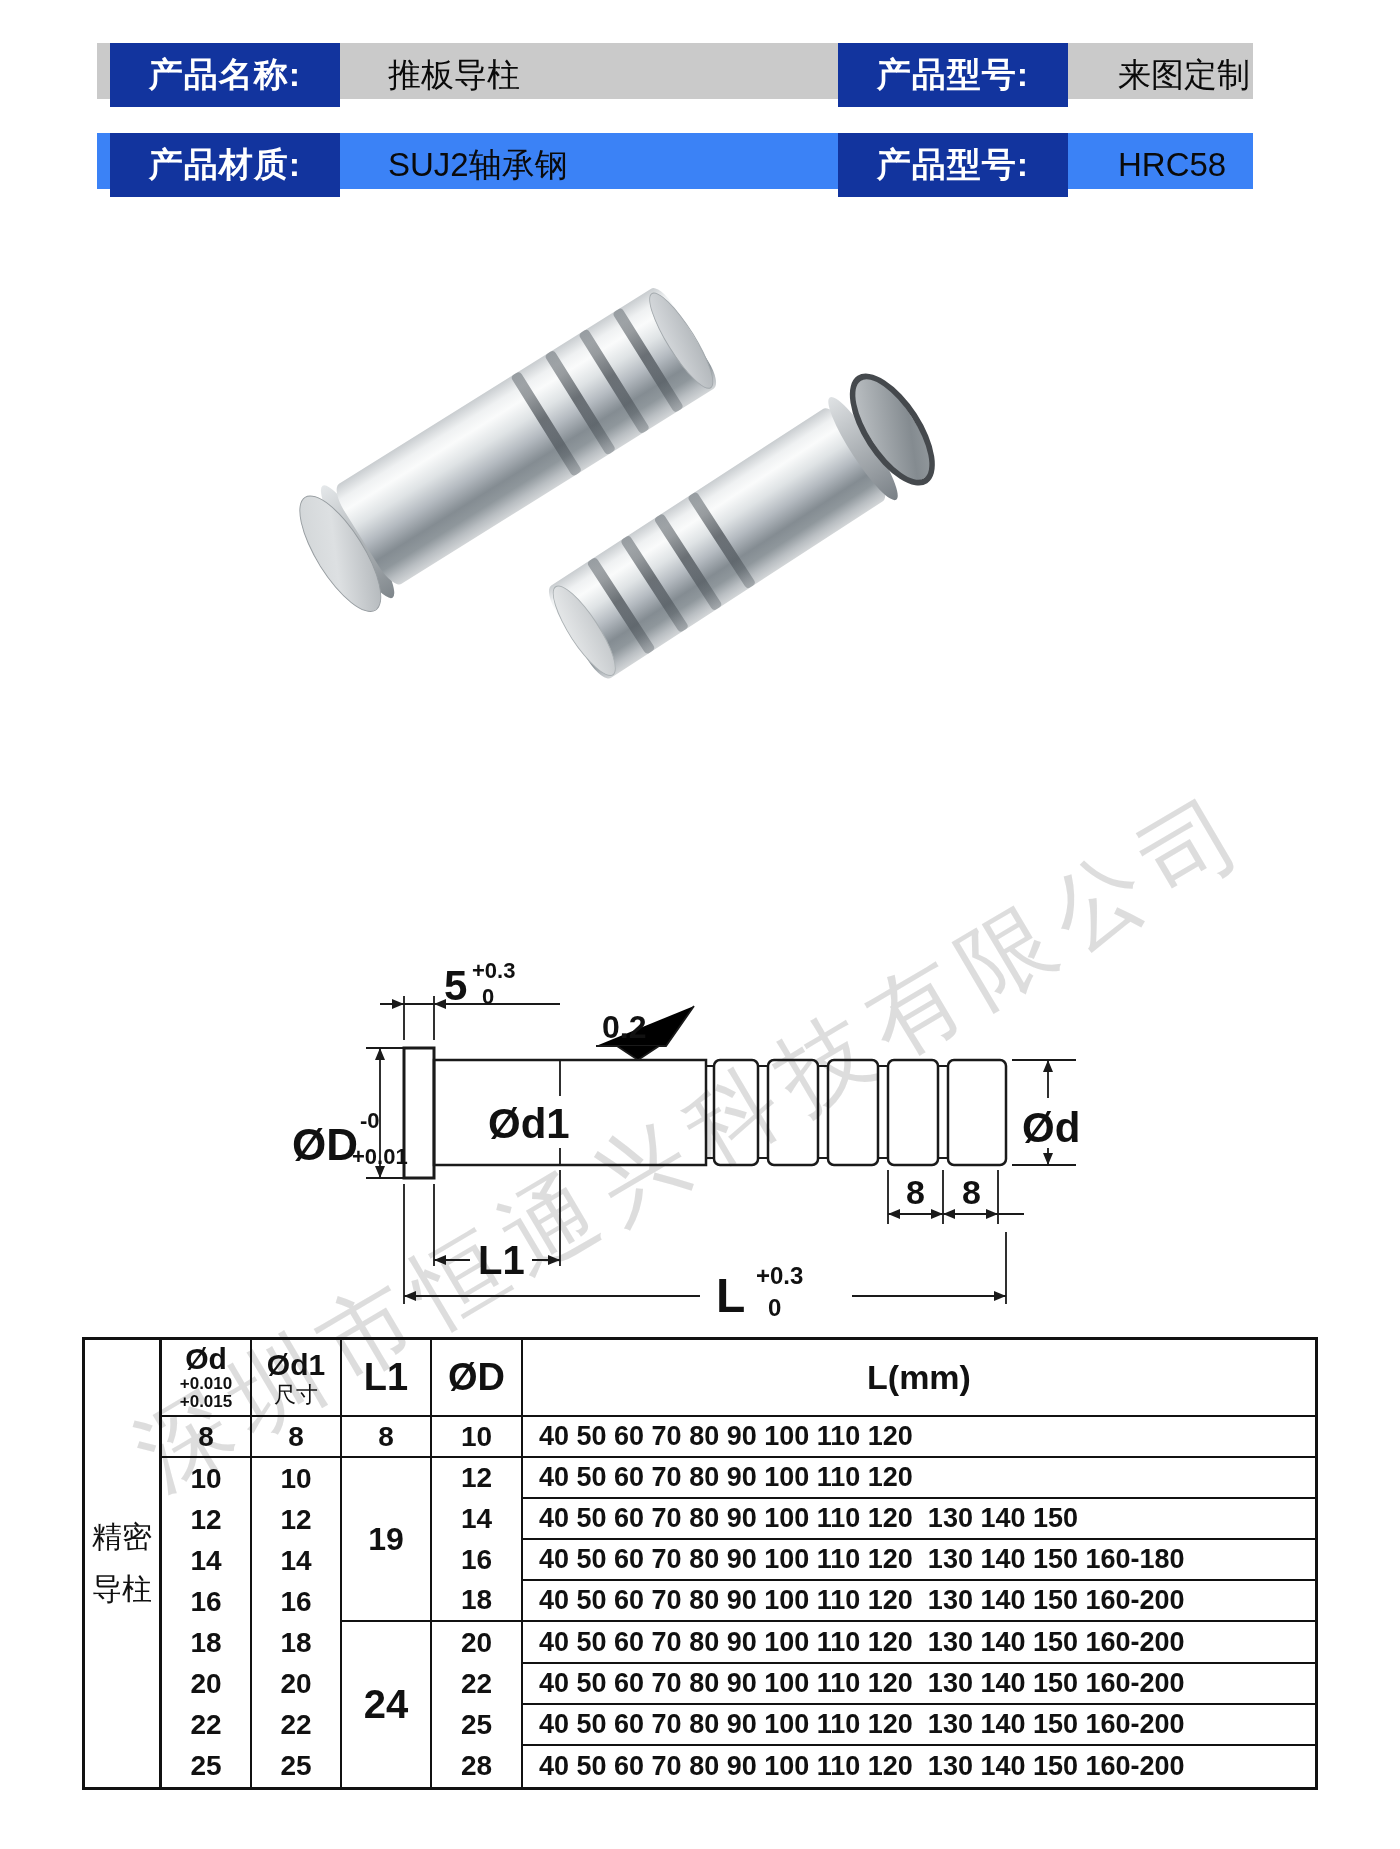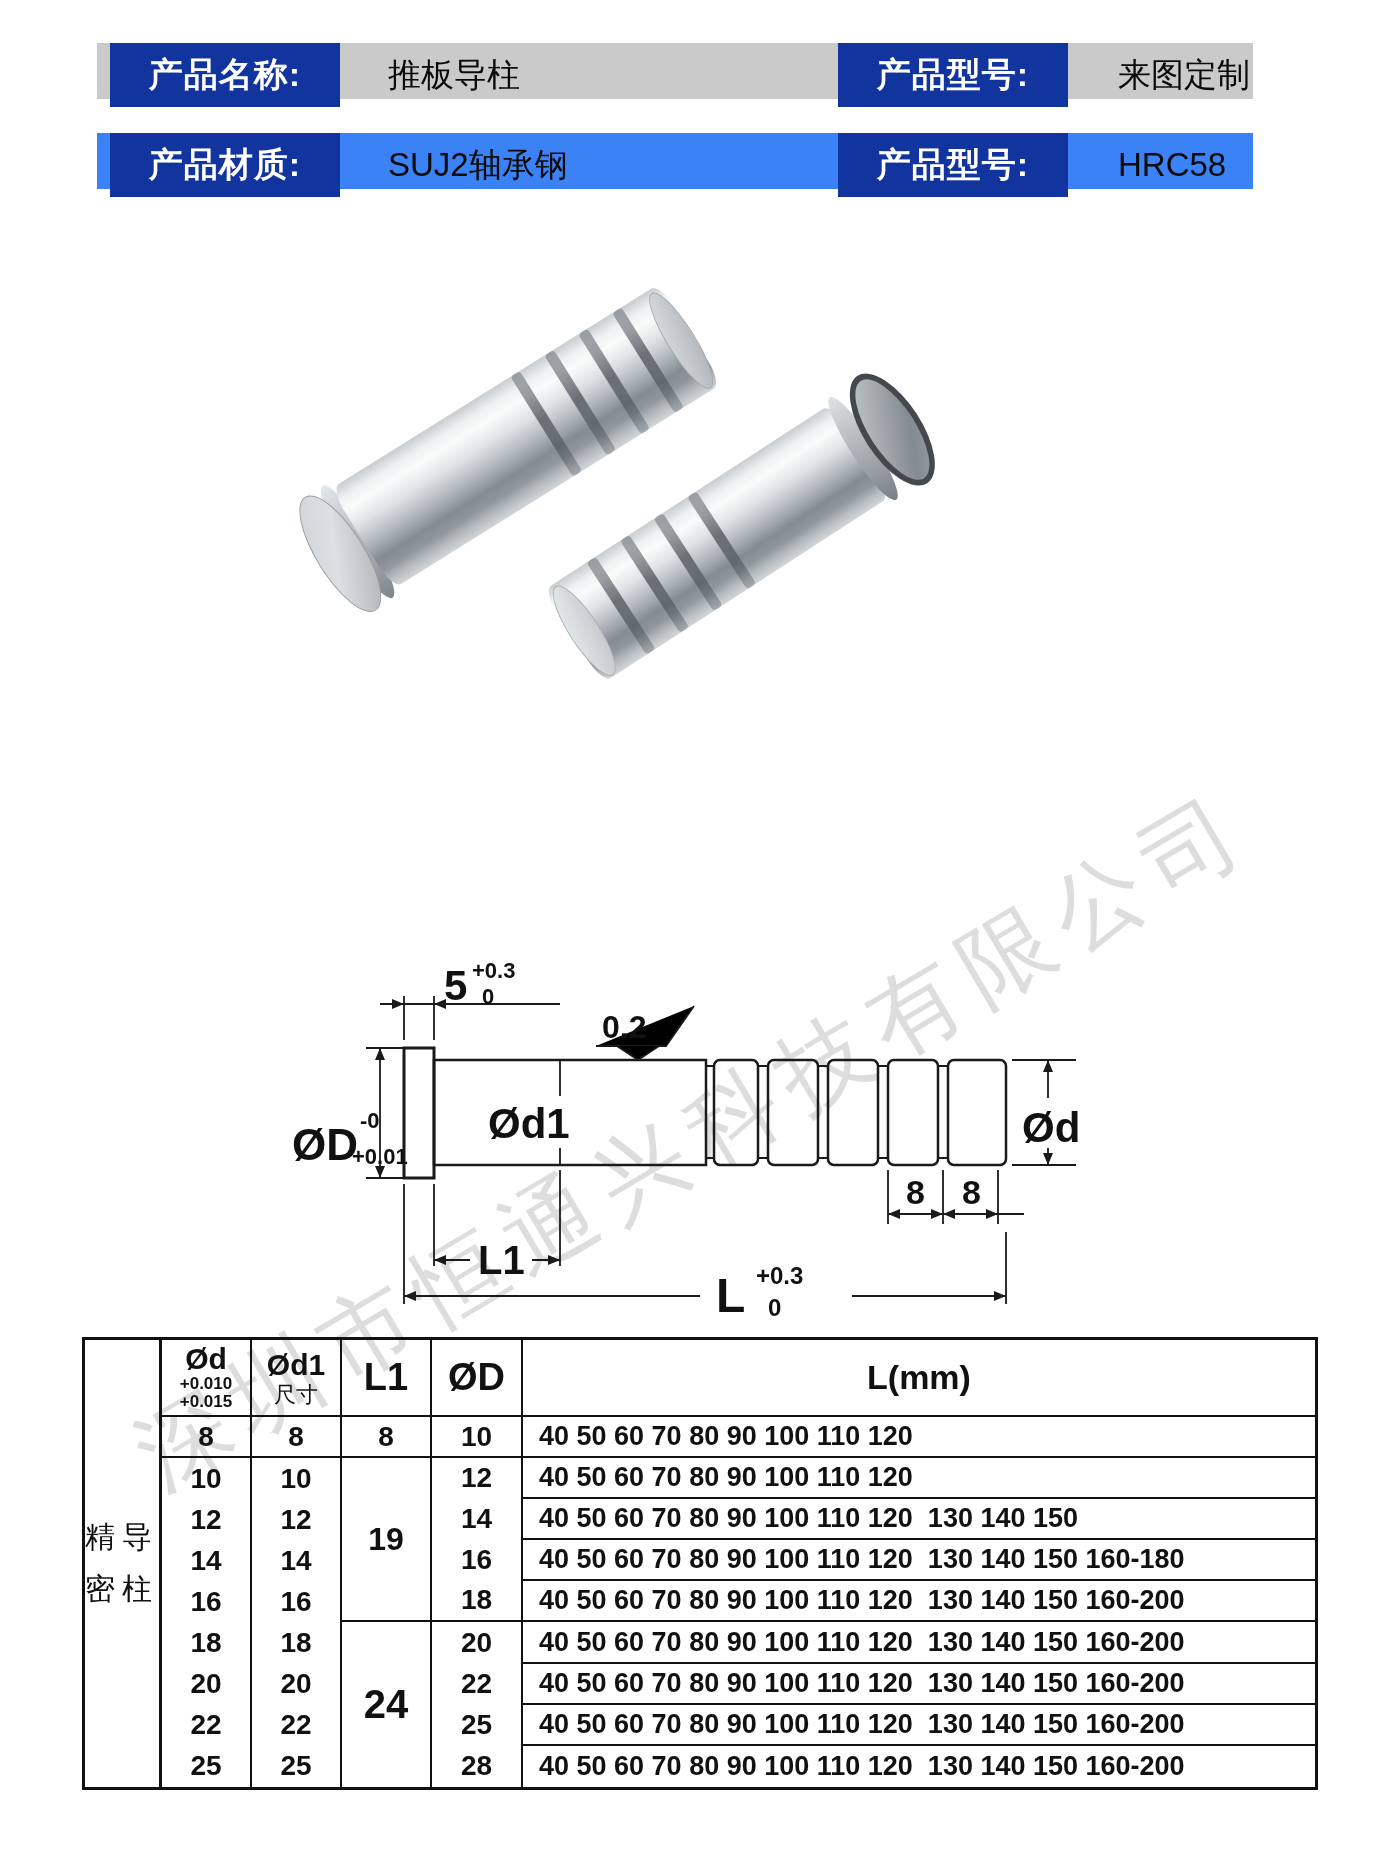--- a/index.html
+++ b/index.html
@@ -48,21 +48,21 @@
   .drawsvg text{font-family:"Liberation Sans","DejaVu Sans",sans-serif;font-weight:bold;fill:#111;}
   
   .tg{position:absolute;left:82px;top:1337px;width:1236px;height:453px;box-sizing:border-box;
       border:3px solid #111;display:grid;z-index:2;background:transparent;
       grid-template-columns:77px 90px 90px 90px 91px 1fr;
       grid-template-rows:77px repeat(9,41.1px);}
   .c{display:flex;align-items:center;justify-content:center;border-right:2px solid #111;
      font-weight:bold;font-size:28px;box-sizing:border-box;}
   .bb{border-bottom:2px solid #111;}
   .g0{grid-area:1/1/11/2;border-right:3px solid #111;font-weight:normal;font-size:30px;
-      flex-direction:row;line-height:1.75;}
+      flex-direction:column;line-height:1.75;}
   .hcell{flex-direction:column;line-height:1.05;}
   .tol{font-size:17px;line-height:1.1;}
   .sub{font-size:22px;font-weight:normal;margin-top:2px;}
   .big{font-size:38px;}
   .stack8{display:grid;grid-template-rows:repeat(8,1fr);border-right:2px solid #111;box-sizing:border-box;}
   .stack4{display:grid;grid-template-rows:repeat(4,1fr);border-right:2px solid #111;box-sizing:border-box;}
   .sc{display:flex;align-items:center;justify-content:center;font-weight:bold;font-size:28px;}
   .lc{display:flex;align-items:center;justify-content:flex-start;padding-left:16px;
       font-weight:bold;font-size:27px;white-space:pre;box-sizing:border-box;border-right:none;}
 </style>

